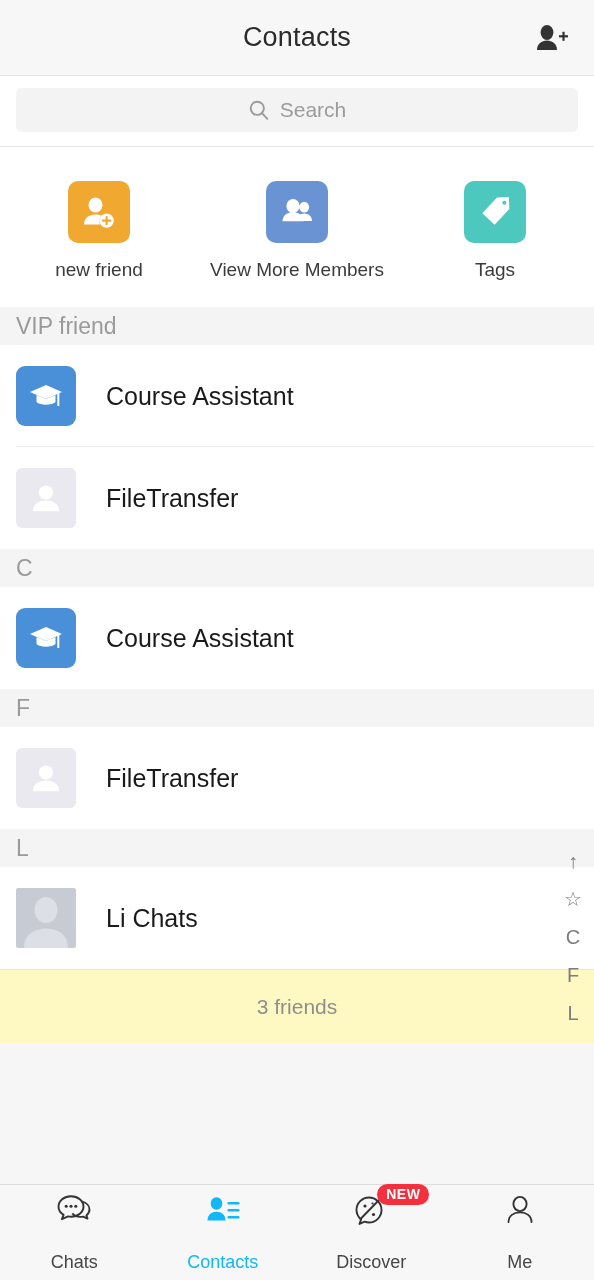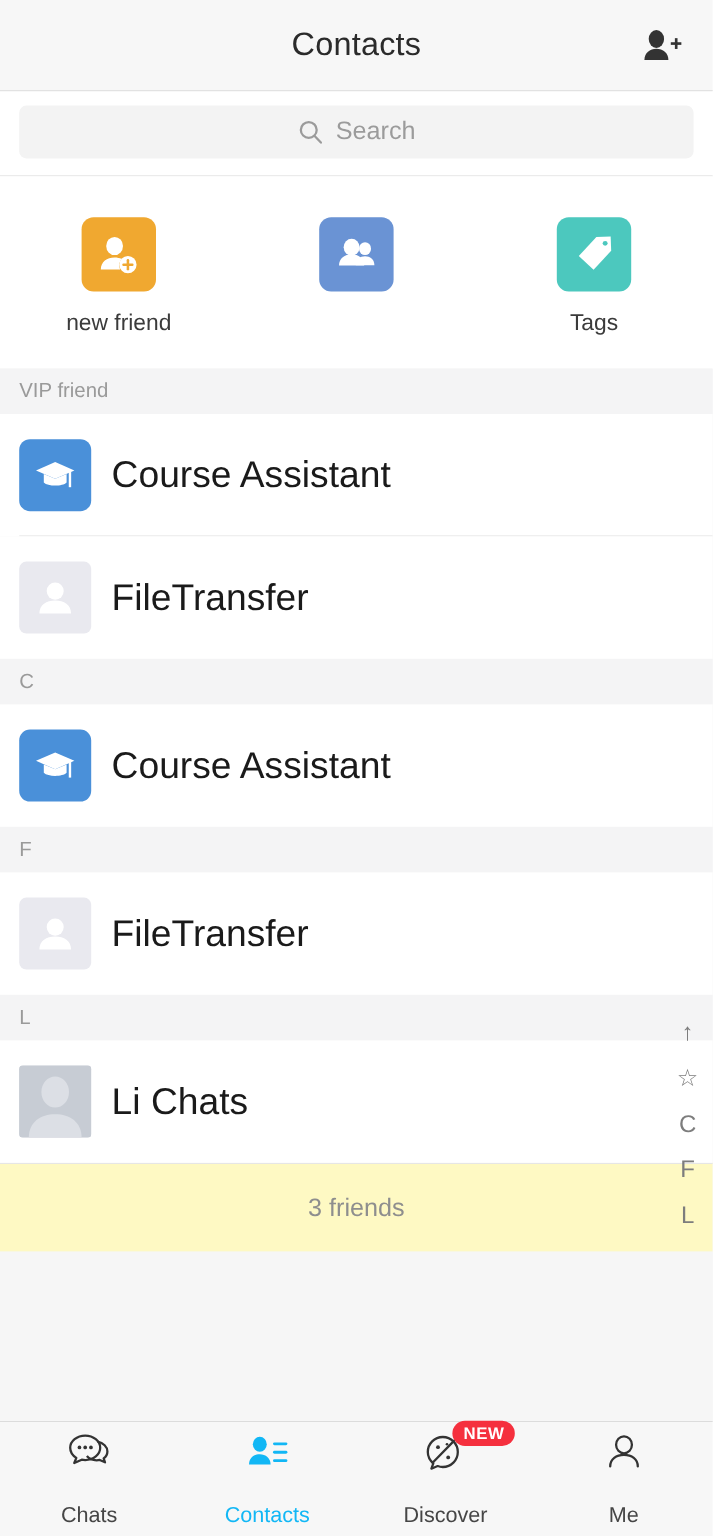--- a/index.html
+++ b/index.html
@@ -67,21 +67,21 @@
   .tile-label {
     margin-top: 16px; font-size: 19px; color: #3b3b3b;
   }
 
   
   .section-header {
     height: 38px;
     background: #f4f4f5;
     display: flex; align-items: center;
     padding-left: 16px;
-    font-size: 17px; color: #9a9a9a;
+    font-size: 23px; color: #9a9a9a;
     flex: none;
   }
   .contact-row {
     height: 102px;
     background: #ffffff;
     display: flex; align-items: center;
     padding-left: 16px;
     position: relative;
     flex: none;
   }
@@ -90,22 +90,22 @@
     height: 1px; background: #ececec;
   }
   .avatar {
     width: 60px; height: 60px; flex: none;
     display: flex; align-items: center; justify-content: center;
     overflow: hidden;
   }
   .avatar.rounded { border-radius: 9px; }
   .avatar.soft { border-radius: 6px; }
   .contact-name {
-    margin-left: 17px;
-    font-size: 31px; color: #1a1a1a;
+    margin-left: 30px;
+    font-size: 25px; color: #1a1a1a;
   }
 
   .list-area {
     flex: 1 1 auto;
     background: #f6f6f6;
     position: relative;
     overflow: hidden;
     display: flex; flex-direction: column;
   }
   .friends-count {
@@ -202,20 +202,21 @@
 
     <div class="tile">
       <div class="tile-icon" style="background:#6a93d4;">
         <svg width="40" height="40" viewBox="0 0 40 40">
           <ellipse cx="27.2" cy="15.2" rx="5" ry="5.4" fill="#ffffff"></ellipse>
           <path d="M19.5 29c0-4.7 3.6-7.4 7.7-7.4S35 24.3 35 29z" fill="#ffffff"></path>
           <ellipse cx="16" cy="14" rx="6.6" ry="7.1" fill="#ffffff"></ellipse>
           <path d="M5.5 29.3c0-5.9 4.8-9.4 10.5-9.4s10.5 3.5 10.5 9.4z" fill="#ffffff"></path>
         </svg>
       </div>
+      <div class="tile-label">View More Members</div>
     </div>
 
     <div class="tile">
       <div class="tile-icon" style="background:#4cc8be;">
         <svg width="40" height="40" viewBox="0 0 40 40">
           <path d="M22.5 5.6 L34.4 5.6 L34.4 17.5 L19.2 32.7 L7.3 20.8 Z" fill="#ffffff" transform="rotate(-2 20 20)"></path>
           <circle cx="29.3" cy="10.8" r="2.05" fill="#4cc8be"></circle>
         </svg>
       </div>
       <div class="tile-label">Tags</div>

